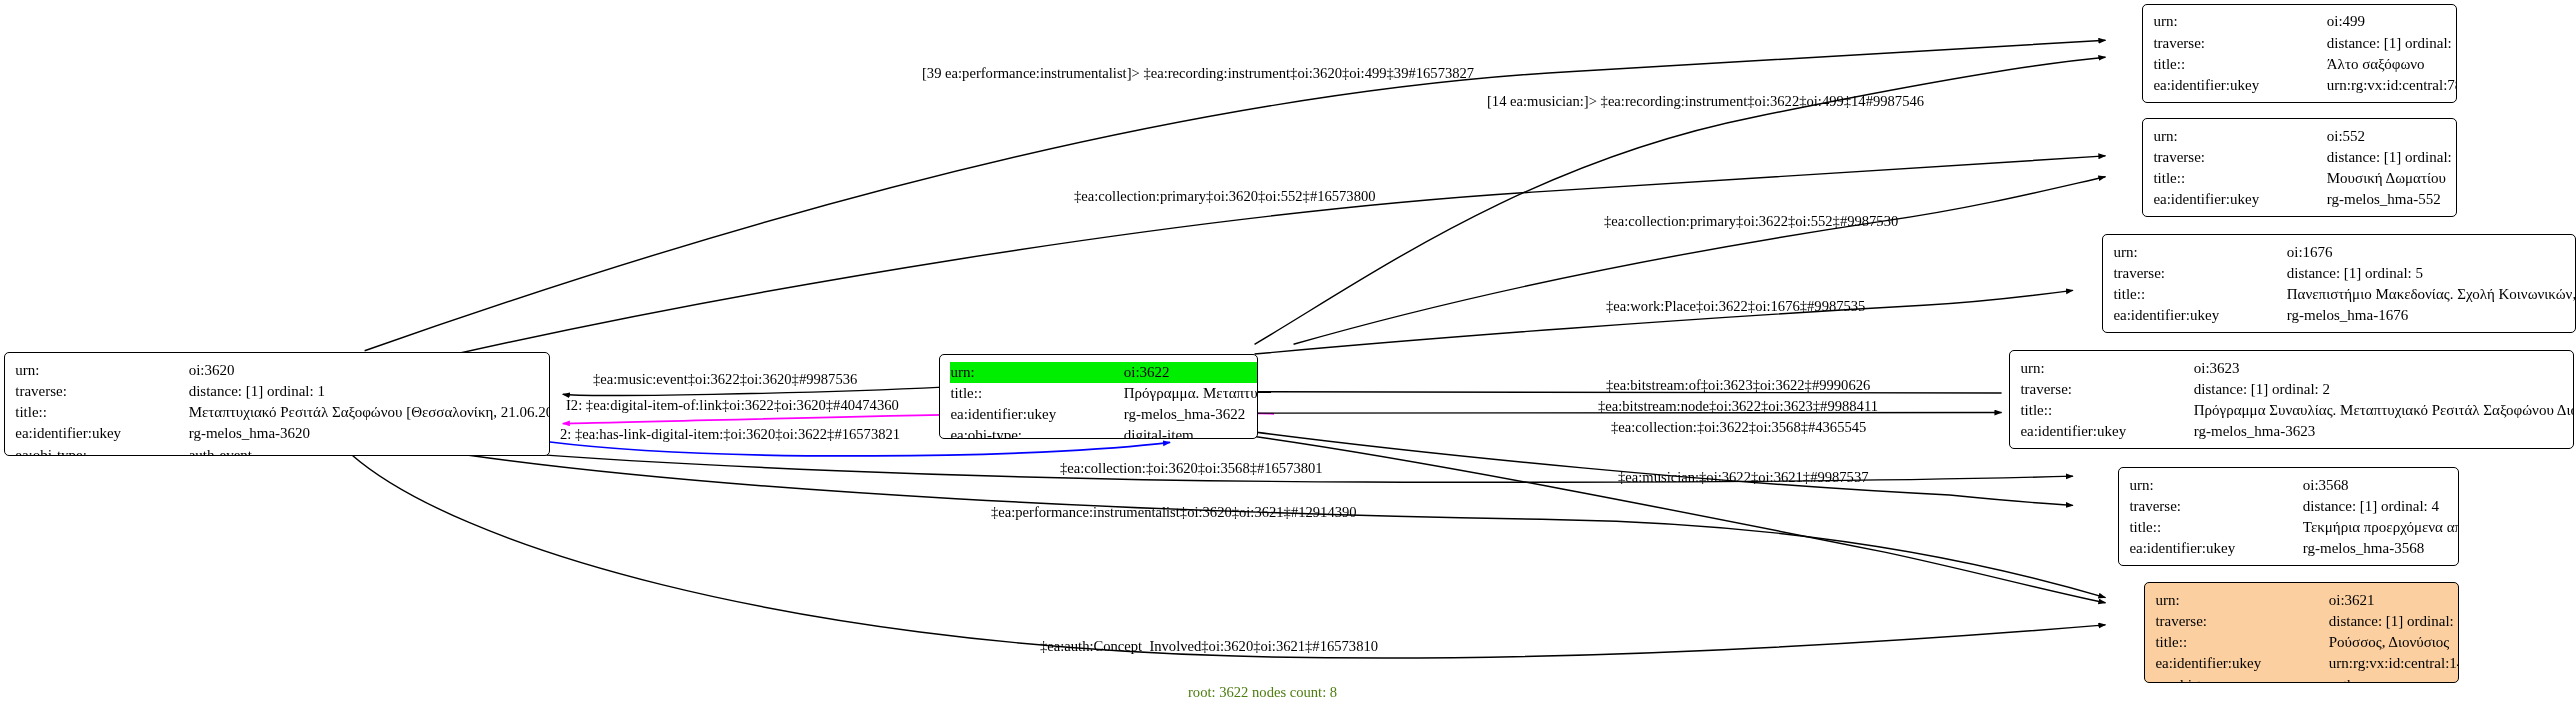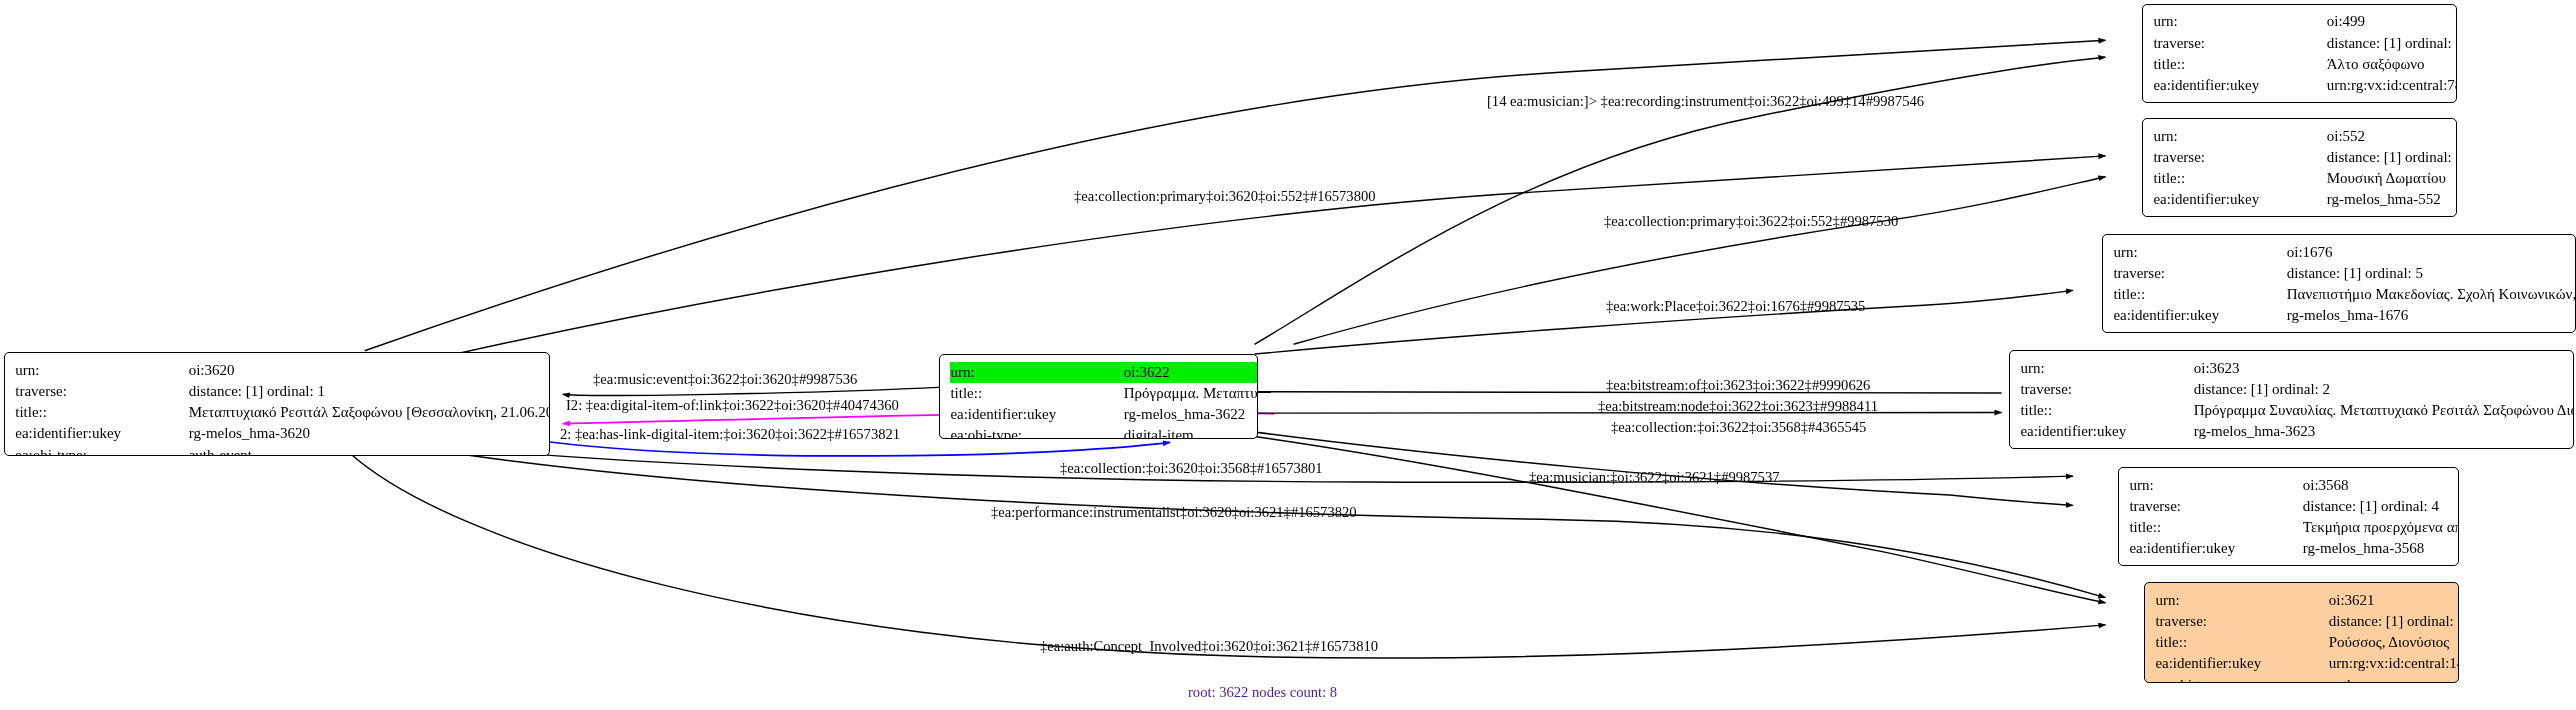--- a/index.html
+++ b/index.html
@@ -65,21 +65,21 @@
     position: absolute;
     font-size: 14.6px;
     line-height: 1.1;
     color: #000;
     white-space: nowrap;
     font-family: "Liberation Serif", "DejaVu Serif", serif;
   }
   .footer {
     position: absolute;
     font-size: 14.6px;
-    color: #4c1d95;
+    color: #4d7c0f;
     white-space: nowrap;
   }
 </style>
 </head>
 <body>
 
 <div id="canvas">
 
   <svg id="edges" viewBox="0 0 3963 1093" width="2576" height="710" xmlns="http://www.w3.org/2000/svg">
     <defs>
@@ -118,33 +118,34 @@
 
     <path fill="none" stroke="#000" stroke-width="2.2" marker-end="url(#ah)" d="M700,690 C1000,715 1500,740 2100,742 C2600,744 3000,738 3190,733"></path>
 
     <path fill="none" stroke="#000" stroke-width="2.2" marker-end="url(#ah)" d="M1930,672 C2200,710 2600,790 2900,850 C3040,880 3150,910 3240,928"></path>
 
     <path fill="none" stroke="#000" stroke-width="2.2" marker-end="url(#ah)" d="M660,692 C1100,760 1800,790 2400,800 C2750,806 3020,855 3240,920"></path>
 
     <path fill="none" stroke="#000" stroke-width="2.2" marker-end="url(#ah)" d="M540,700 C700,840 1200,990 1900,1010 C2450,1025 3020,980 3240,962"></path>
   </svg>
 
+  <div class="elabel" style="left:922px; top:65px;">[39 ea:performance:instrumentalist]&gt; ‡ea:recording:instrument‡oi:3620‡oi:499‡39#16573827</div>
   <div class="elabel" style="left:1479px; top:93px;margin-left:8px;">[14 ea:musician:]&gt; ‡ea:recording:instrument‡oi:3622‡oi:499‡14#9987546</div>
   <div class="elabel" style="left:1041px; top:188px;margin-left:33px;">‡ea:collection:primary‡oi:3620‡oi:552‡#16573800</div>
   <div class="elabel" style="left:1604px; top:213px;">‡ea:collection:primary‡oi:3622‡oi:552‡#9987530</div>
   <div class="elabel" style="left:1606px; top:298px;">‡ea:work:Place‡oi:3622‡oi:1676‡#9987535</div>
   <div class="elabel" style="left:593px; top:371px;">‡ea:music:event‡oi:3622‡oi:3620‡#9987536</div>
   <div class="elabel" style="left:566px; top:397px;">I2: ‡ea:digital-item-of:link‡oi:3622‡oi:3620‡#40474360</div>
   <div class="elabel" style="left:560px; top:426px;">2: ‡ea:has-link-digital-item:‡oi:3620‡oi:3622‡#16573821</div>
   <div class="elabel" style="left:1606px; top:377px;">‡ea:bitstream:of‡oi:3623‡oi:3622‡#9990626</div>
   <div class="elabel" style="left:1598px; top:398px;">‡ea:bitstream:node‡oi:3622‡oi:3623‡#9988411</div>
   <div class="elabel" style="left:1611px; top:419px;">‡ea:collection:‡oi:3622‡oi:3568‡#4365545</div>
   <div class="elabel" style="left:1060px; top:460px;">‡ea:collection:‡oi:3620‡oi:3568‡#16573801</div>
-  <div class="elabel" style="left:1529px; top:469px;">‡ea:musician:‡oi:3622‡oi:3621‡#9987537</div>
-  <div class="elabel" style="left:991px; top:504px;">‡ea:performance:instrumentalist‡oi:3620‡oi:3621‡#16573820</div>
+  <div class="elabel" style="left:1618px; top:469px;">‡ea:musician:‡oi:3622‡oi:3621‡#9987537</div>
+  <div class="elabel" style="left:991px; top:504px;">‡ea:performance:instrumentalist‡oi:3620‡oi:3621‡#12914390</div>
   <div class="elabel" style="left:1040px; top:638px;">‡ea:auth:Concept_Involved‡oi:3620‡oi:3621‡#16573810</div>
 
   <div class="node wide" style="left:3.9px; top:352px; width:546px; height:104px;">
     <div class="rows">
       <div class="row">
         <span class="cell-k k-w">urn:</span>
         <span class="cell-v">oi:3620</span>
       </div>
       <div class="row">
         <span class="cell-k k-w">traverse:</span>

